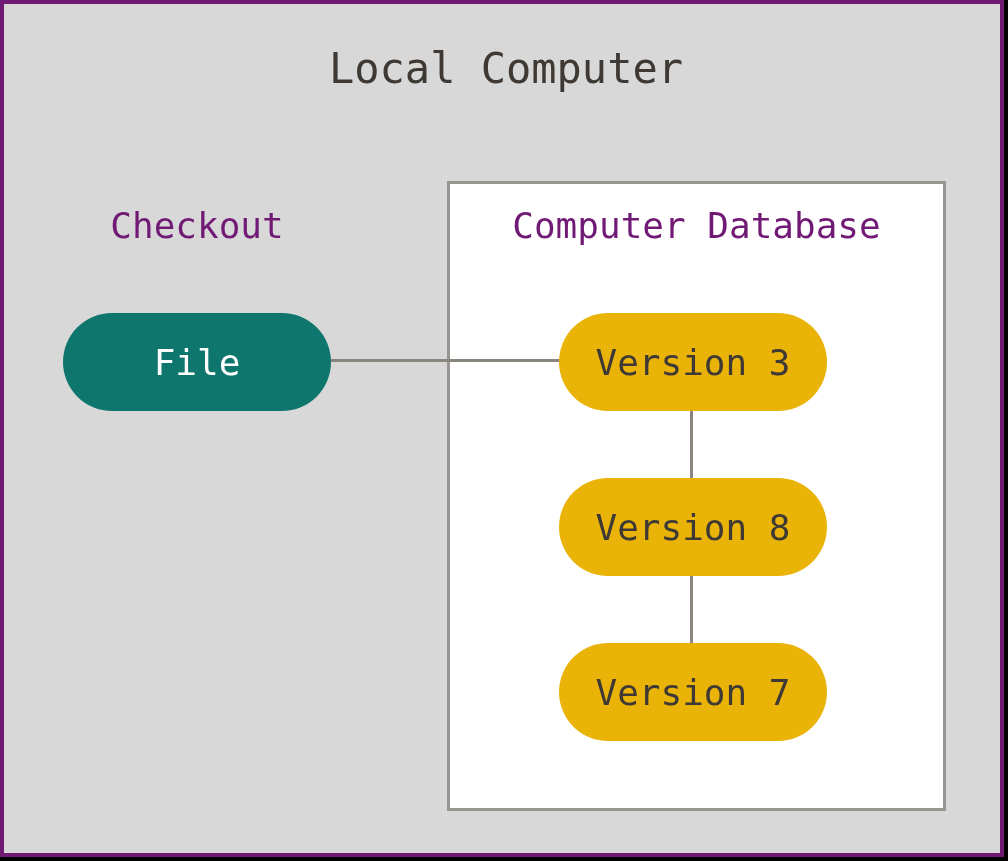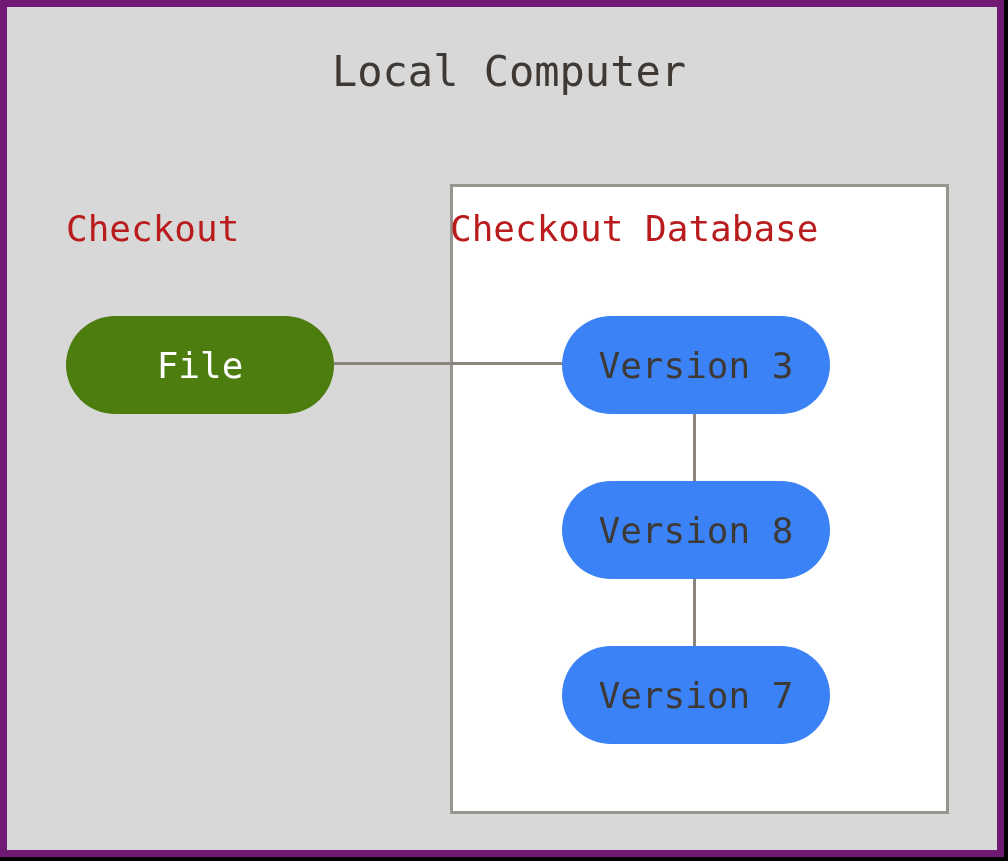--- a/index.html
+++ b/index.html
@@ -14,39 +14,40 @@
     font-family: "DejaVu Sans Mono", "Liberation Mono", monospace;
     overflow: hidden;
   }
   .window {
     position: absolute;
     left: 0;
     top: 0;
     width: 1004px;
     height: 857px;
     box-sizing: border-box;
-    border: 7px solid #701a75;
+    border: 4px solid #701a75;
     background: #d8d8d8;
   }
   .diagram-title {
     position: absolute;
     left: 0;
     top: 44px;
     width: 1004px;
     text-align: center;
     font-size: 42px;
     line-height: 42px;
     color: #3e3934;
     z-index: 2;
   }
   .section-label {
     position: absolute;
     font-size: 36px;
     line-height: 36px;
-    color: #b91c1c;
+    color: #701a75;
+    text-align: center;
     z-index: 2;
   }
   .checkout-label {
     left: 59px;
     top: 204px;
     width: 268px;
   }
   .db-title {
     left: 443px;
     top: 204px;
@@ -93,45 +94,45 @@
     border-radius: 49px;
     display: flex;
     align-items: center;
     justify-content: center;
     font-size: 36px;
     z-index: 3;
   }
   .node-file {
     left: 59px;
     top: 309px;
-    background: #4d7c0f;
+    background: #0f766e;
     color: #ffffff;
   }
   .node-version {
     left: 555px;
-    background: #3b82f6;
+    background: #eab308;
     color: #3e3934;
     text-align: center;
   }
   .node-v3 { top: 309px; }
   .node-v2 { top: 474px; }
   .node-v1 { top: 639px; }
 </style>
 </head>
 <body>
 
 <div class="window">
 
   <div class="diagram-title">Local Computer</div>
 
   <div class="section-label checkout-label">Checkout</div>
 
   <div class="db-box"></div>
 
-  <div class="section-label db-title">Checkout Database</div>
+  <div class="section-label db-title">Computer Database</div>
 
   <div class="edge edge-h"></div>
   <div class="edge edge-v1"></div>
   <div class="edge edge-v2"></div>
 
   <div class="node node-file">
     <span>File</span>
   </div>
 
   <div class="node node-version node-v3">

